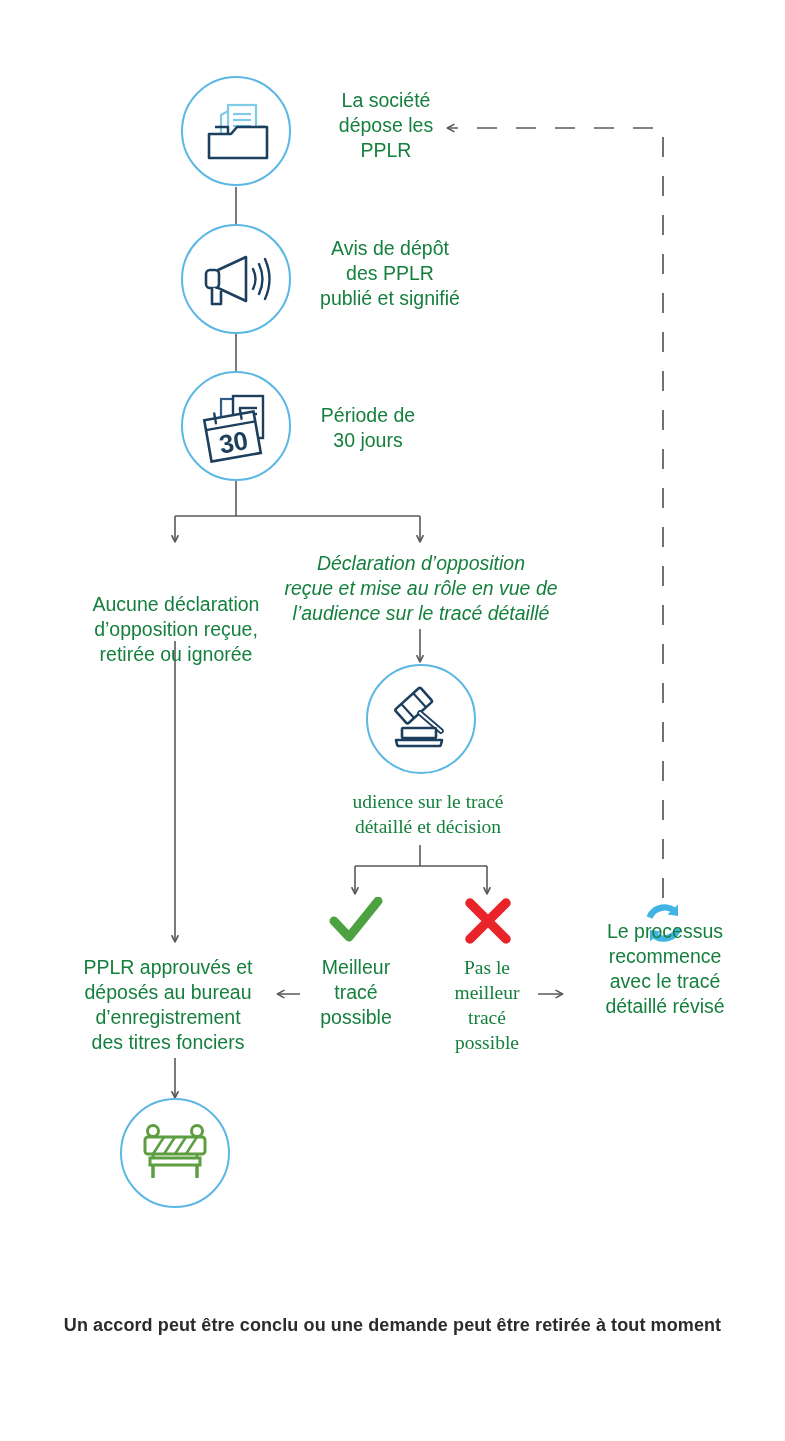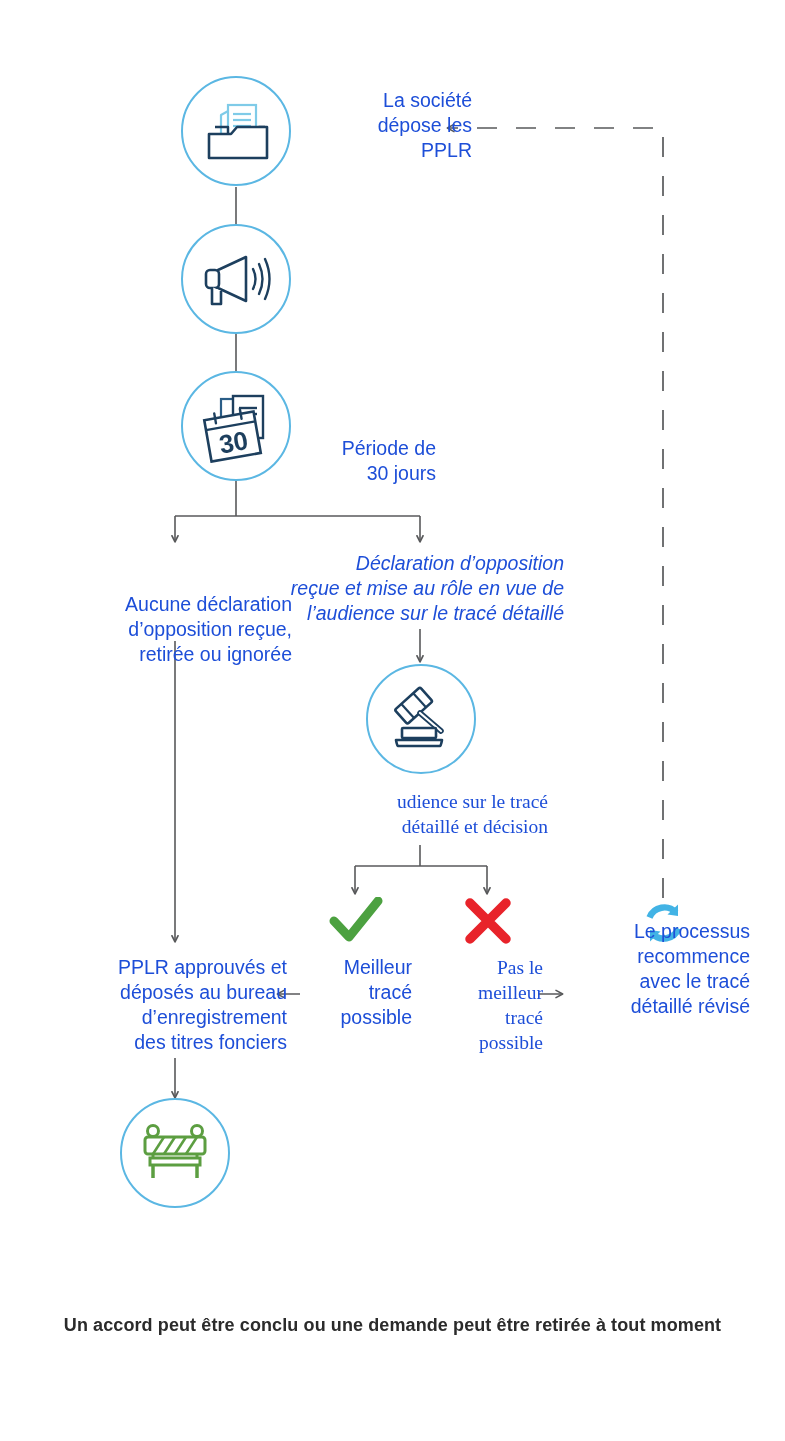--- a/index.html
+++ b/index.html
@@ -20,24 +20,24 @@
   }
   .svg-layer {
     position: absolute;
     left: 0;
     top: 0;
     width: 785px;
     height: 1441px;
   }
   .node-label {
     position: absolute;
-    text-align: right;
+    text-align: center;
     font-size: 19.5px;
     line-height: 25px;
-    color: #1d4ed8;
+    color: #15803d;
     white-space: pre-line;
     font-family: "Liberation Sans", sans-serif;
   }
   .footer-note {
     position: absolute;
     left: 0;
     right: 0;
     text-align: center;
     font-size: 18px;
     font-weight: bold;
@@ -140,20 +140,23 @@
         <rect x="8" y="22" width="13" height="18" rx="4" fill="#ffffff" stroke="#1d3f5e" stroke-width="2.6"></rect>
 
         <path d="M14,39 L14,56 L23,56 L23,43" fill="#ffffff" stroke="#1d3f5e" stroke-width="2.6" stroke-linejoin="round"></path>
 
         <path d="M55,21 Q60,31 55,41" fill="none" stroke="#1d3f5e" stroke-width="2.4" stroke-linecap="round"></path>
         <path d="M61,16 Q68,31 61,46" fill="none" stroke="#1d3f5e" stroke-width="2.4" stroke-linecap="round"></path>
         <path d="M67,11 Q76,31 67,51" fill="none" stroke="#1d3f5e" stroke-width="2.4" stroke-linecap="round"></path>
       </svg>
     </div>
   </div>
+  <div class="node-label" style="left:290px; top:236px; width:200px;">Avis de dépôt
+des PPLR
+publié et signifié</div>
 
   <div class="icon-circle" style="left:181px; top:371px; width:110px; height:110px;">
     <div class="icon-inner">
       <svg width="74" height="74" viewBox="0 0 74 74">
 
         <rect x="22" y="10" width="20" height="34" fill="#ffffff" stroke="#2a5d87" stroke-width="2.2"></rect>
 
         <rect x="34" y="7" width="30" height="42" fill="#ffffff" stroke="#1d3f5e" stroke-width="2.4"></rect>
         <line x1="40" y1="19" x2="58" y2="19" stroke="#1d3f5e" stroke-width="2.4"></line>
         <line x1="40" y1="25" x2="58" y2="25" stroke="#1d3f5e" stroke-width="2.4"></line>
@@ -161,21 +164,21 @@
         <g transform="rotate(-10 37 50)">
           <rect x="9" y="26" width="50" height="42" fill="#ffffff" stroke="#1d3f5e" stroke-width="2.6"></rect>
           <line x1="9" y1="36" x2="59" y2="36" stroke="#1d3f5e" stroke-width="2.2"></line>
           <line x1="20" y1="21" x2="20" y2="31" stroke="#1d3f5e" stroke-width="2.4" stroke-linecap="round"></line>
           <line x1="46" y1="21" x2="46" y2="31" stroke="#1d3f5e" stroke-width="2.4" stroke-linecap="round"></line>
           <text x="34" y="62" text-anchor="middle" font-family="Liberation Sans, sans-serif" font-size="26" font-weight="bold" fill="#1d3f5e">30</text>
         </g>
       </svg>
     </div>
   </div>
-  <div class="node-label" style="left:300px; top:403px; width:136px;margin-top:33px;">Période de
+  <div class="node-label" style="left:300px; top:403px; width:136px;">Période de
 30 jours</div>
 
   <div class="node-label" style="left:60px; top:551px; width:232px;margin-top:41px;">Aucune déclaration
 d’opposition reçue,
 retirée ou ignorée</div>
 
   <div class="node-label" style="left:278px; top:551px; width:286px;font-style:italic;">Déclaration d’opposition
 reçue et mise au rôle en vue de
 l’audience sur le tracé détaillé</div>
 

